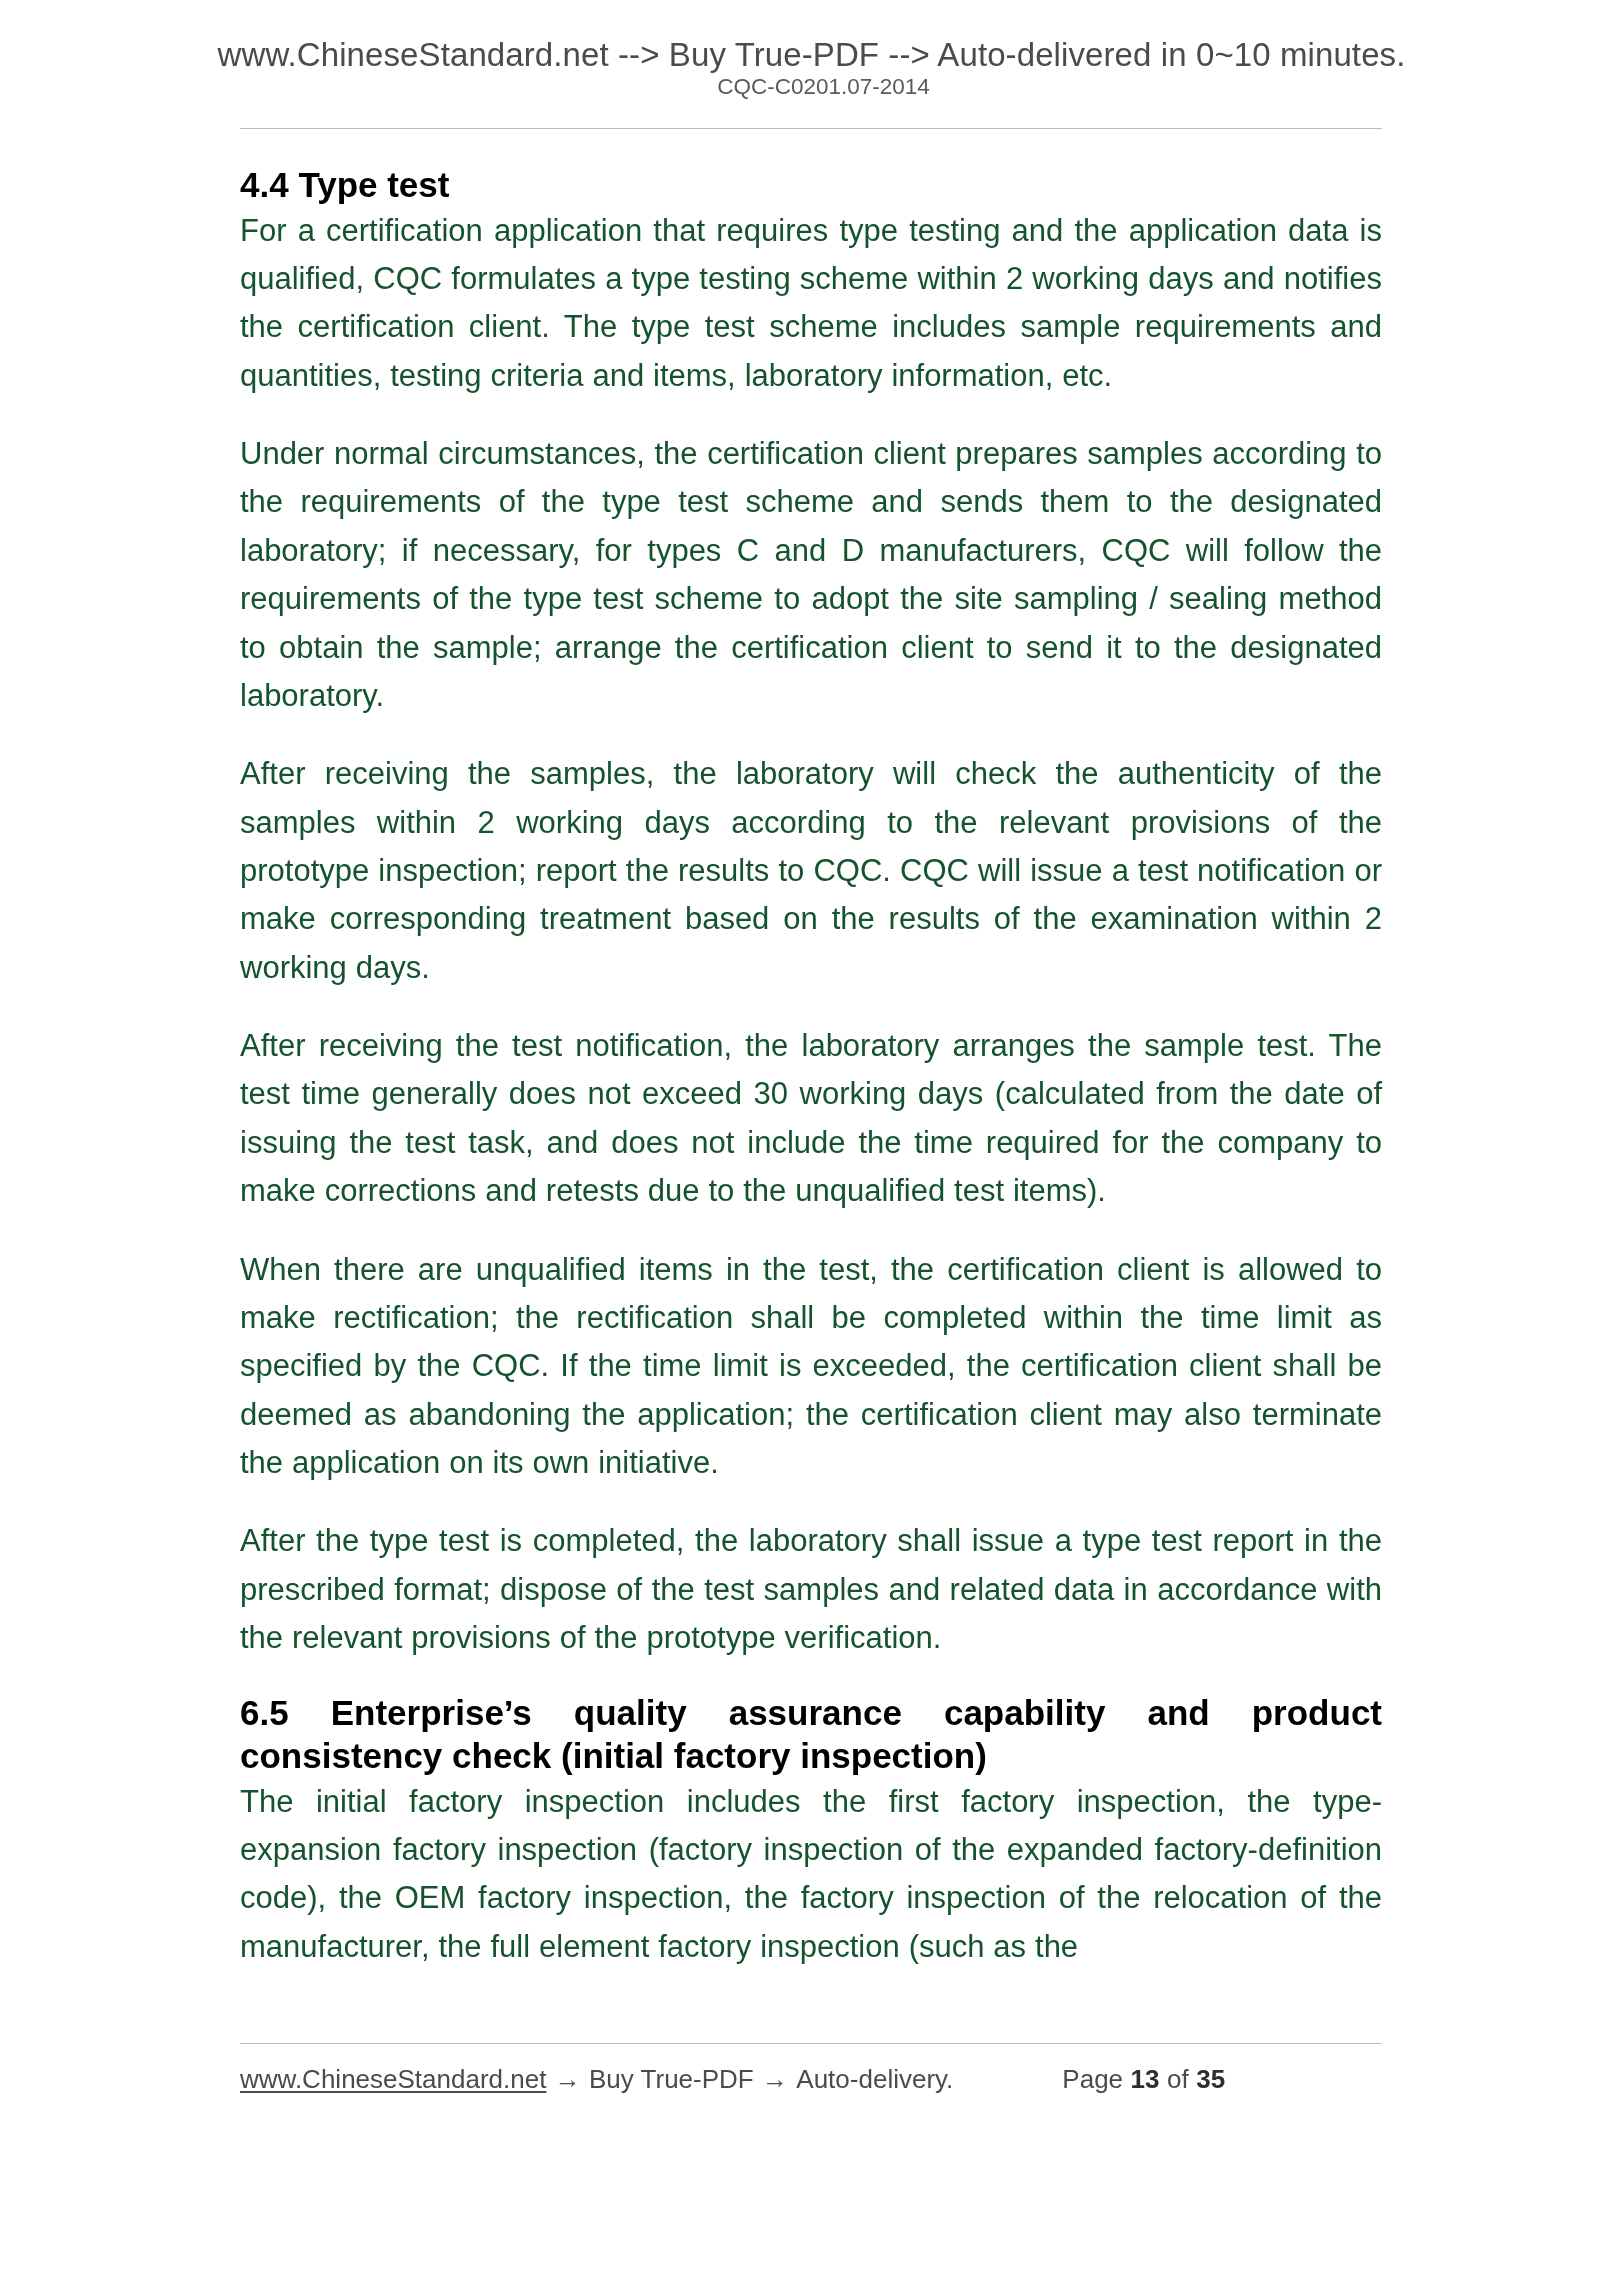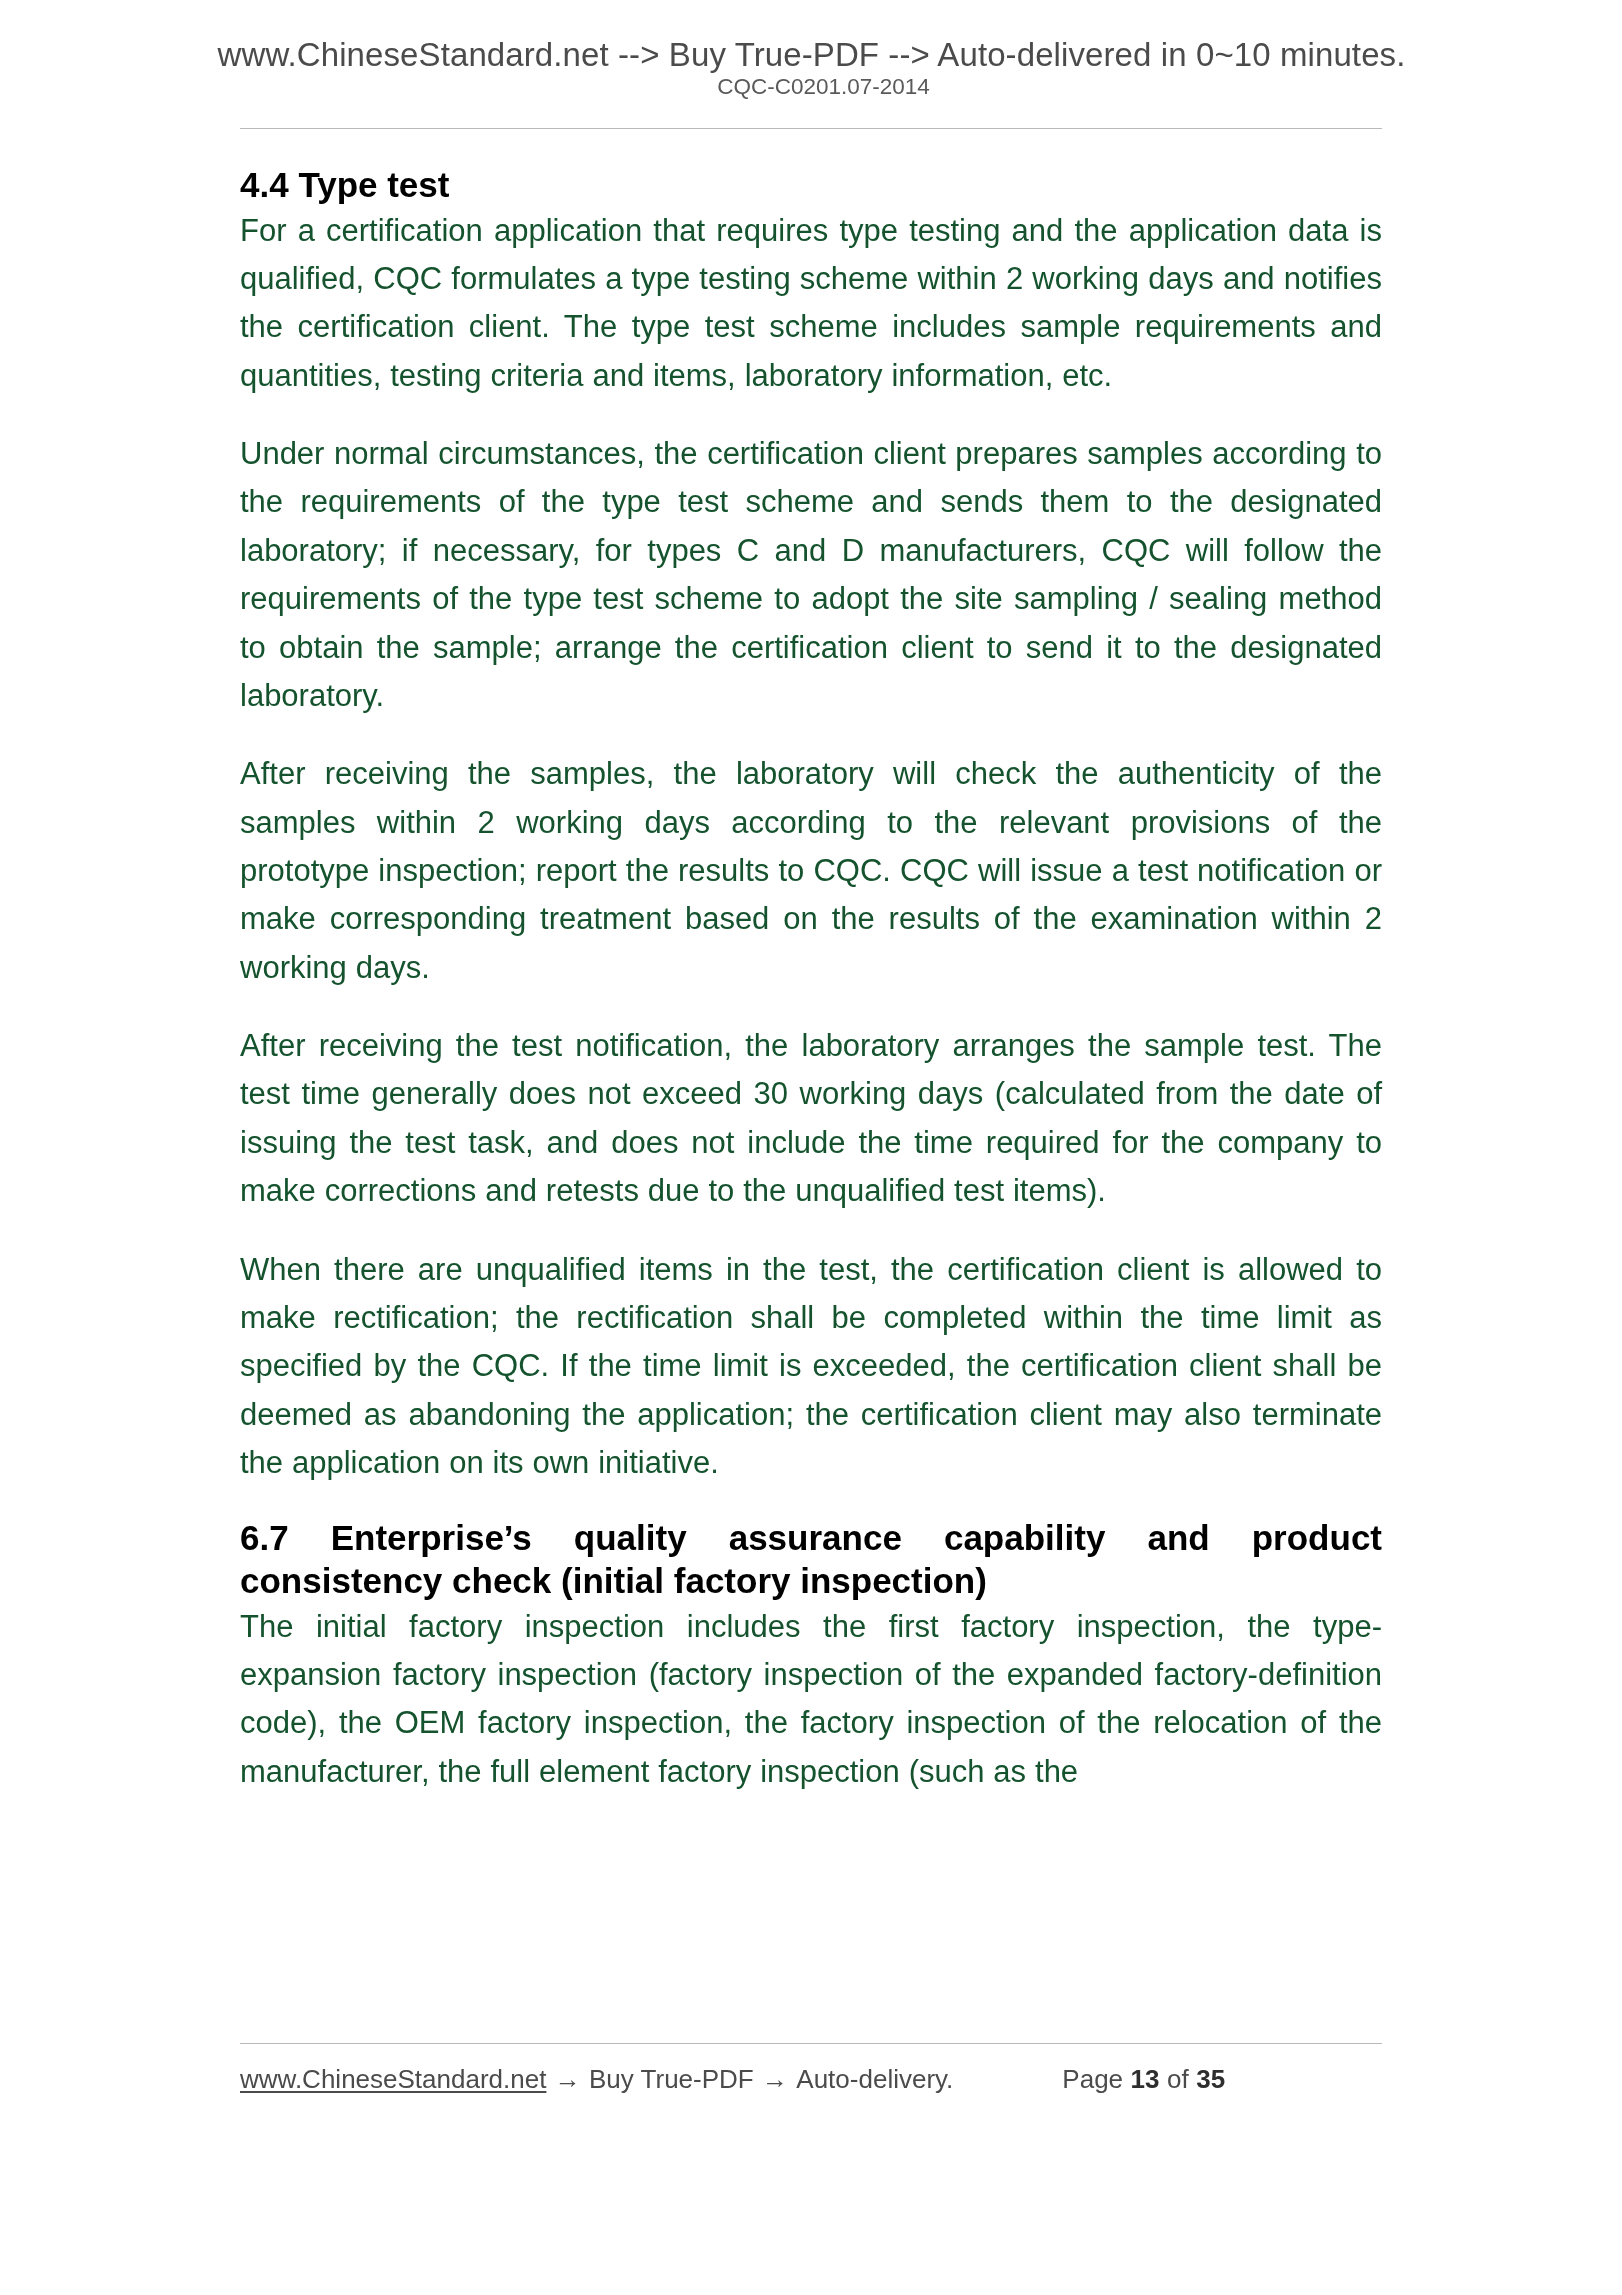--- a/index.html
+++ b/index.html
@@ -174,22 +174,23 @@
     <p class="body-text">For a certification application that requires type testing and the application data is qualified, CQC formulates a type testing scheme within 2 working days and notifies the certification client. The type test scheme includes sample requirements and quantities, testing criteria and items, laboratory information, etc.</p>
 
     <p class="body-text">Under normal circumstances, the certification client prepares samples according to the requirements of the type test scheme and sends them to the designated laboratory; if necessary, for types C and D manufacturers, CQC will follow the requirements of the type test scheme to adopt the site sampling / sealing method to obtain the sample; arrange the certification client to send it to the designated laboratory.</p>
 
     <p class="body-text">After receiving the samples, the laboratory will check the authenticity of the samples within 2 working days according to the relevant provisions of the prototype inspection; report the results to CQC. CQC will issue a test notification or make corresponding treatment based on the results of the examination within 2 working days.</p>
 
     <p class="body-text">After receiving the test notification, the laboratory arranges the sample test. The test time generally does not exceed 30 working days (calculated from the date of issuing the test task, and does not include the time required for the company to make corrections and retests due to the unqualified test items).</p>
 
     <p class="body-text">When there are unqualified items in the test, the certification client is allowed to make rectification; the rectification shall be completed within the time limit as specified by the CQC. If the time limit is exceeded, the certification client shall be deemed as abandoning the application; the certification client may also terminate the application on its own initiative.</p>
 
-
-    <h2 class="section-heading heading-45">6.7 Enterprise’s quality assurance capability and product consistency check (initial factory inspection)</h2>
+    <p class="body-text">After the type test is completed, the laboratory shall issue a type test report in the prescribed format; dispose of the test samples and related data in accordance with the relevant provisions of the prototype verification.</p>
+
+    <h2 class="section-heading heading-45">6.5 Enterprise’s quality assurance capability and product consistency check (initial factory inspection)</h2>
 
     <p class="body-text">The initial factory inspection includes the first factory inspection, the type-expansion factory inspection (factory inspection of the expanded factory-definition code), the OEM factory inspection, the factory inspection of the relocation of the manufacturer, the full element factory inspection (such as the</p>
 
   </div>
 
   <div class="page-footer">
     <div class="footer-rule"></div>
     <div class="footer-row">
       <a class="footer-link" href="#">www.ChineseStandard.net</a>
       <span class="footer-arrow">→</span>

